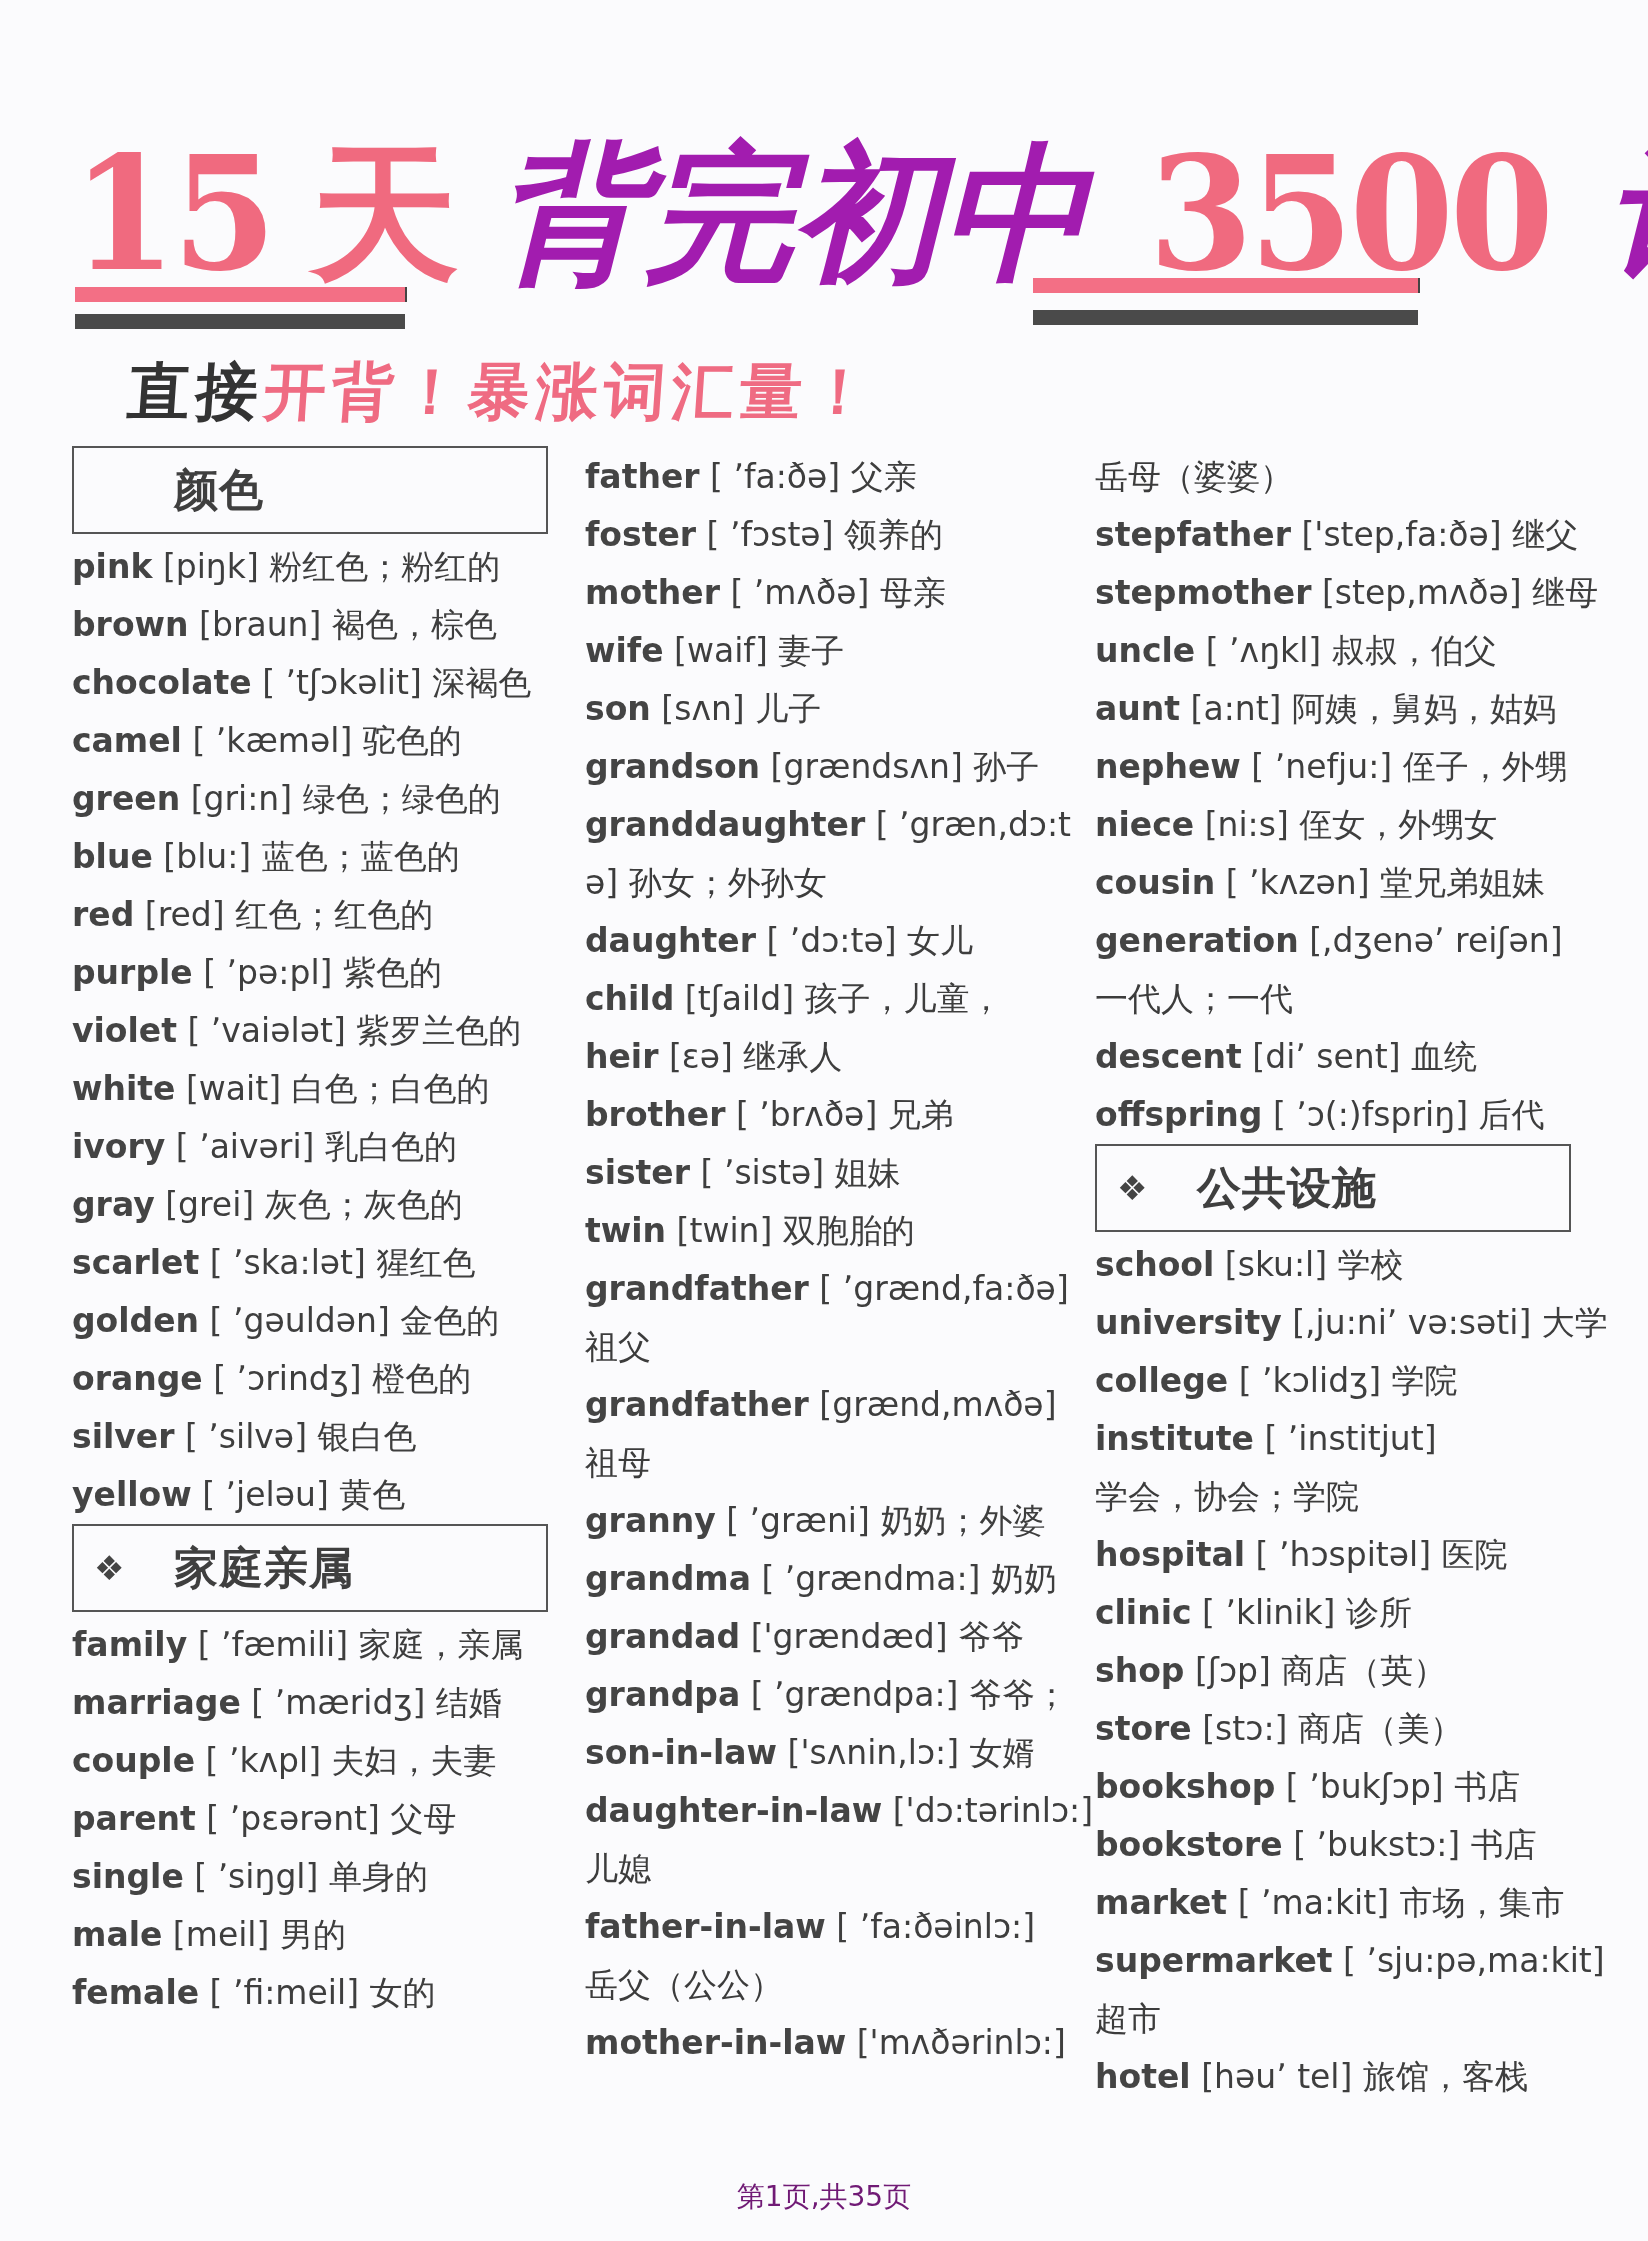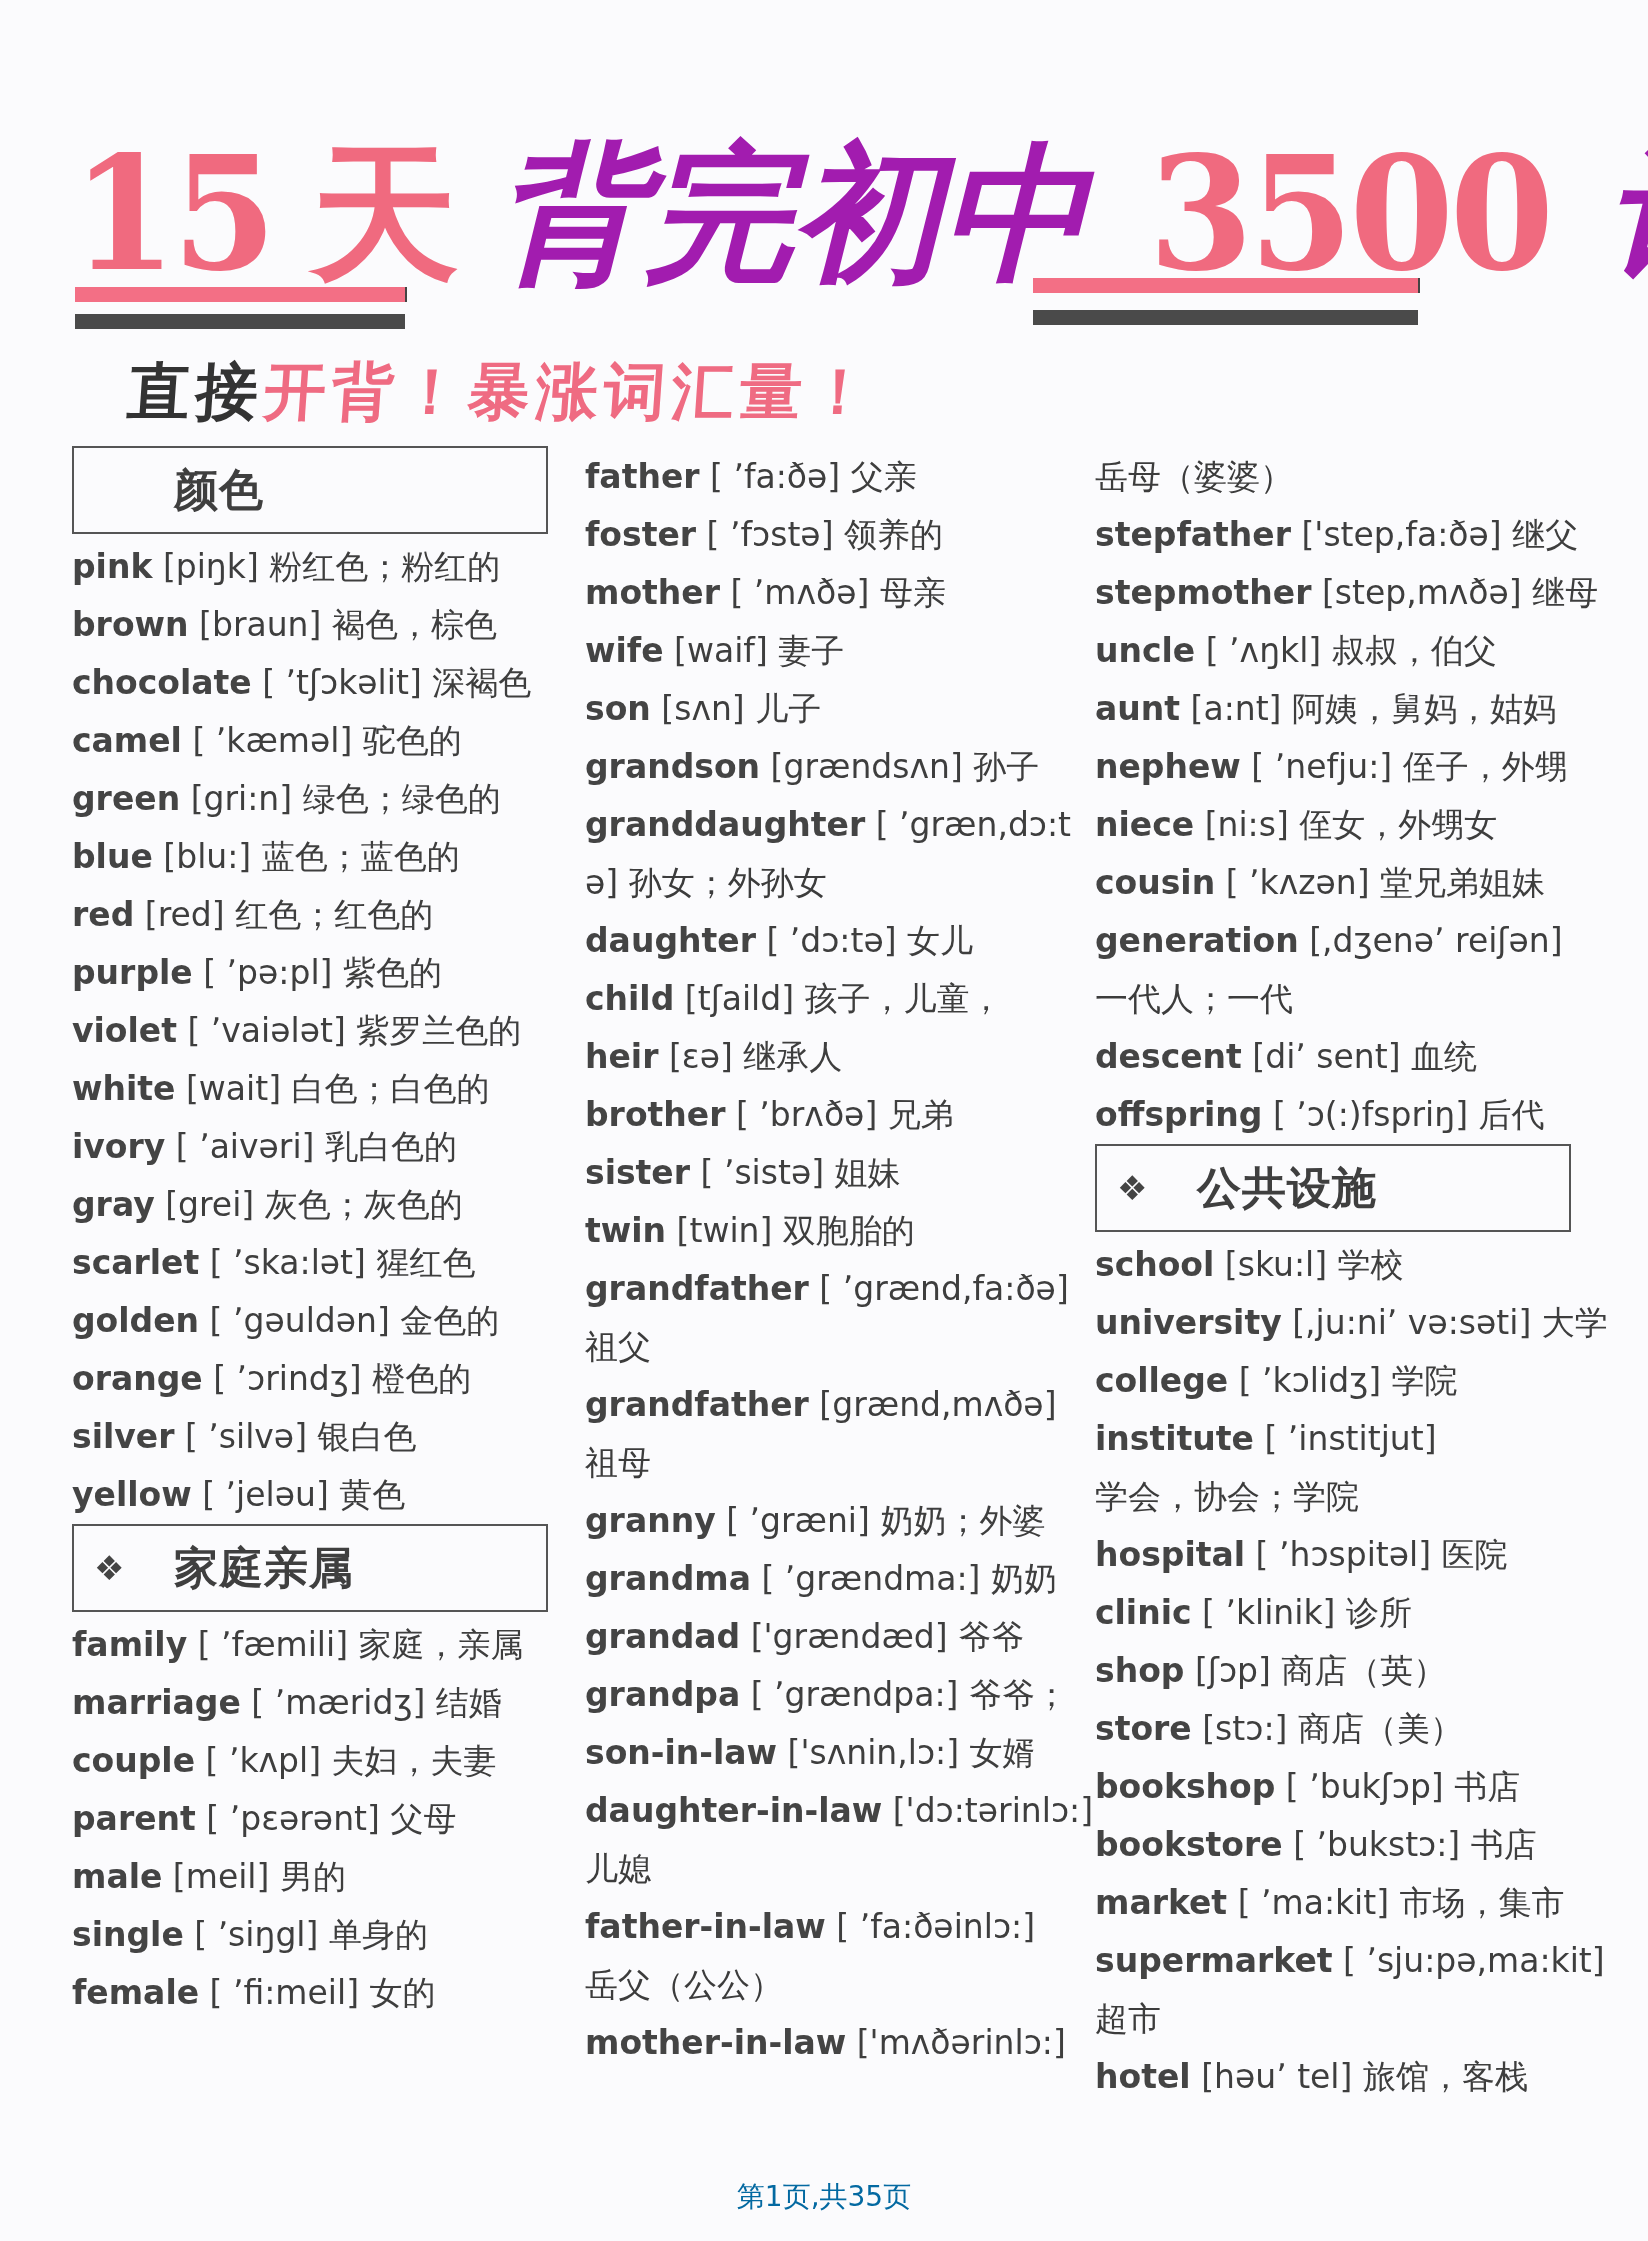--- a/index.html
+++ b/index.html
@@ -58,21 +58,21 @@
   .entry, .cont {
     font-size: 33px; line-height: 58px; height: 58px;
     white-space: nowrap; color: #3c3c3c;
   }
   .entry .word { font-weight: bold; color: #444; }
   .entry .ipa { color: #3e3e3e; }
   .entry .meaning { color: #3e3e3e; }
 
   .footer {
     position: absolute; top: 2178px; left: 0; width: 100%;
-    text-align: center; font-size: 28px; color: #0369a1;
+    text-align: center; font-size: 28px; color: #701a75;
   }
 </style>
 </head>
 <body>
 
 <div class="title" id="title">
     <span class="num pink">15</span>
     <span class="cjk pink">天</span>
     <span class="cjk dark">背完初中</span>
     <span class="num pink" style="margin-left: 22px;">3500</span>
@@ -109,22 +109,22 @@
     <div class="entry"><span class="word">silver</span> <span class="ipa">[ ʼsilvə]</span> <span class="meaning">银白色</span></div>
     <div class="entry"><span class="word">yellow</span> <span class="ipa">[ ʼjeləu]</span> <span class="meaning">黄色</span></div>
     <div class="section">
       <span class="diamond">❖</span>
       <span class="heading">家庭亲属</span>
     </div>
     <div class="entry"><span class="word">family</span> <span class="ipa">[ ʼfæmili]</span> <span class="meaning">家庭，亲属</span></div>
     <div class="entry"><span class="word">marriage</span> <span class="ipa">[ ʼmæridʒ]</span> <span class="meaning">结婚</span></div>
     <div class="entry"><span class="word">couple</span> <span class="ipa">[ ʼkʌpl]</span> <span class="meaning">夫妇，夫妻</span></div>
     <div class="entry"><span class="word">parent</span> <span class="ipa">[ ʼpɛərənt]</span> <span class="meaning">父母</span></div>
+    <div class="entry"><span class="word">single</span> <span class="ipa">[ ʼsiŋgl]</span> <span class="meaning">单身的</span></div>
     <div class="entry"><span class="word">male</span> <span class="ipa">[meil]</span> <span class="meaning">男的</span></div>
-    <div class="entry"><span class="word">single</span> <span class="ipa">[ ʼsiŋgl]</span> <span class="meaning">单身的</span></div>
     <div class="entry"><span class="word">female</span> <span class="ipa">[ ʼfi:meil]</span> <span class="meaning">女的</span></div>
   </div>
 <div class="col col2">
     <div class="entry"><span class="word">father</span> <span class="ipa">[ ʼfa:ðə]</span> <span class="meaning">父亲</span></div>
     <div class="entry"><span class="word">foster</span> <span class="ipa">[ ʼfɔstə]</span> <span class="meaning">领养的</span></div>
     <div class="entry"><span class="word">mother</span> <span class="ipa">[ ʼmʌðə]</span> <span class="meaning">母亲</span></div>
     <div class="entry"><span class="word">wife</span> <span class="ipa">[waif]</span> <span class="meaning">妻子</span></div>
     <div class="entry"><span class="word">son</span> <span class="ipa">[sʌn]</span> <span class="meaning">儿子</span></div>
     <div class="entry"><span class="word">grandson</span> <span class="ipa">[grændsʌn]</span> <span class="meaning">孙子</span></div>
     <div class="entry"><span class="word">granddaughter</span> <span class="ipa">[ ʼgræn,dɔ:t</span> <span class="meaning"></span></div>

